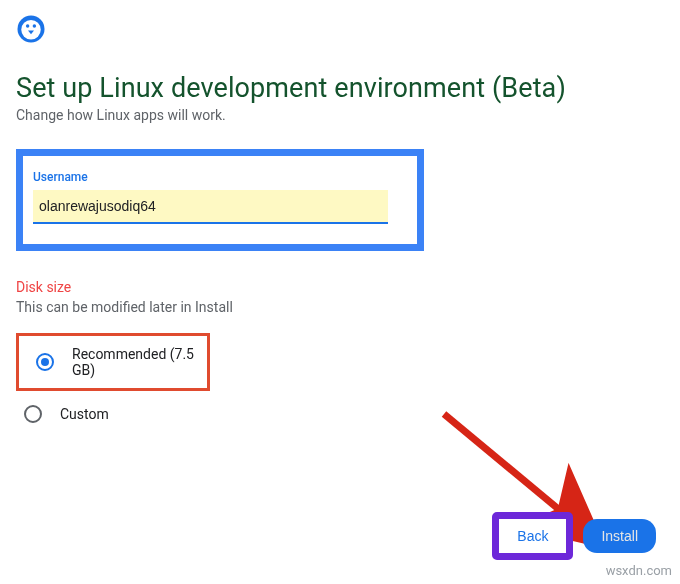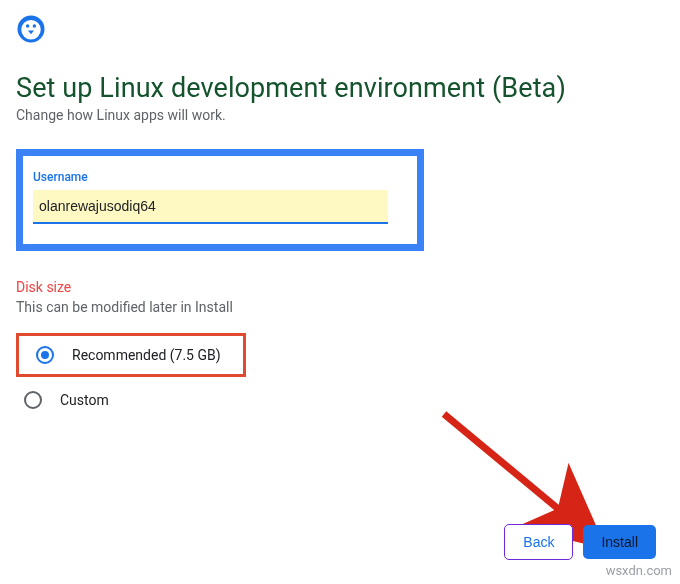--- a/index.html
+++ b/index.html
@@ -67,21 +67,21 @@
     .radio-row {
       display: flex;
       align-items: center;
       padding: 10px 8px;
       gap: 18px;
       font-size: 14px;
       color: #202124;
     }
     .radio-outlined {
       border: 3px solid #e04b2f;
-      width: 230px;
+      width: 194px;
       margin-bottom: 4px;
       padding-left: 17px;
     }
     .radio-outer {
       width: 18px;
       height: 18px;
       border: 2px solid #5f6368;
       border-radius: 50%;
       display: flex;
       align-items: center;
@@ -107,25 +107,26 @@
       font-size: 14px;
       font-weight: 500;
       padding: 9px 18px;
       border-radius: 5px;
       cursor: pointer;
       border: none;
     }
     .btn-back {
       background: #fff;
       color: #1a73e8;
-      border: 1px solid #6d28d9;
+      border: 7px solid #6d28d9;
     }
     .btn-install {
       background: #1a73e8;
-      color: #0f172a;
+      color: #e5e5e5;
+      border-radius: 14px;
     }
     .arrow {
       position: absolute;
       bottom: 40px;
       right: 76px;
       pointer-events: none;
     }
     .watermark {
       position: absolute;
       bottom: 6px;

